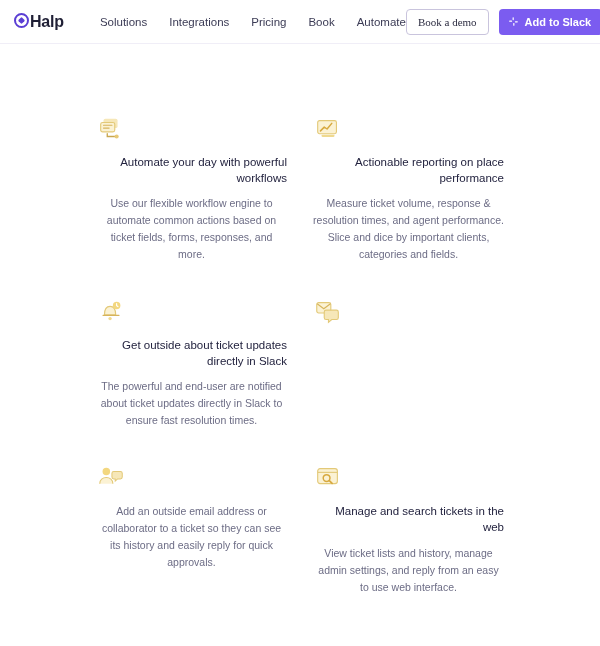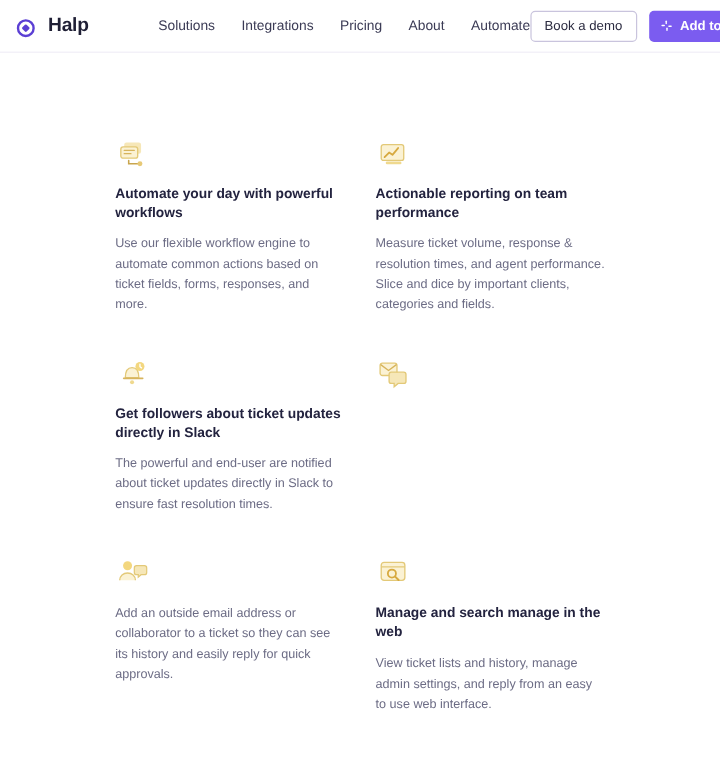--- a/index.html
+++ b/index.html
@@ -17,23 +17,23 @@
     height: 44px;
     display: flex;
     align-items: center;
     padding: 0 12px 0 14px;
     background: #ffffff;
     border-bottom: 1px solid #f0eef7;
     position: relative;
   }
   .brand {
     display: flex;
-    align-items: flex-end;
-    gap: 11px;
-    margin-right: 34px;
+    align-items: flex-start;
+    gap: 1px;
+    margin-right: 12px;
   }
   .brand-mark {
     width: 15px; height: 15px;
     border-radius: 50%;
     border: 2px solid #5b3fd4;
     display: inline-flex;
     align-items: center;
     justify-content: center;
   }
   .brand-mark::after {
@@ -69,20 +69,21 @@
   }
   .btn-demo {
     font-size: 11px;
     color: #2b2b40;
     background: #ffffff;
     border: 1px solid #c9c4dd;
     border-radius: 4px;
     padding: 6px 11px;
     white-space: nowrap;
     cursor: pointer;
+    font-family: Liberation Serif, serif;
   }
   .btn-slack {
     font-size: 11px;
     font-weight: bold;
     color: #ffffff;
     background: #7b5cf0;
     border: none;
     border-radius: 4px;
     padding: 7px 11px 7px 9px;
     display: inline-flex;
@@ -119,45 +120,47 @@
   .cell { display: block; }
   .cell .icon-wrap {
     height: 38px;
     display: flex;
     align-items: flex-end;
     margin-bottom: 10px;
   }
   .cell h3 {
     font-size: 11.5px;
     line-height: 1.4;
-    font-weight: bold;
+    font-weight: normal;
     color: #23233f;
     margin-bottom: 9px;
+    text-align: right;
   }
   .cell p {
     font-size: 10.5px;
     line-height: 1.62;
     color: #6c6c85;
+    text-align: center;
   }
   svg { display: block; }
 </style>
 </head>
 <body>
 
 <div class="navbar">
   <div class="brand">
     <span class="brand-mark"></span>
     <span class="brand-name">Halp</span>
   </div>
 
   <nav class="nav-links">
     <a class="nav-link" href="#">Solutions</a>
     <a class="nav-link" href="#">Integrations</a>
     <a class="nav-link" href="#">Pricing</a>
-    <a class="nav-link" href="#">About</a>
+    <a class="nav-link" href="#">Book</a>
     <a class="nav-link" href="#">Automate</a>
   </nav>
 
   <div class="nav-actions">
     <button class="btn-demo">Book a demo</button>
     <button class="btn-slack">
       <span>
         <svg class="slack-glyph" viewBox="0 0 24 24" aria-hidden="true">
           <rect x="2.5" y="10" width="6.5" height="2.6" rx="1.3" fill="#ffffff"></rect>
           <rect x="10" y="2.5" width="2.6" height="6.5" rx="1.3" fill="#ffffff"></rect>
@@ -190,35 +193,35 @@
     </div>
 
     <div class="cell">
       <div class="icon-wrap">
         <svg width="30" height="30" viewBox="0 0 32 32">
           <rect x="5" y="7" width="20" height="14" rx="2" fill="#fbf2d4" stroke="#e3c978" stroke-width="1.2"></rect>
           <path d="M8 18l4-4 3 2 5-6" stroke="#d7a93f" stroke-width="1.6" fill="none" stroke-linecap="round" stroke-linejoin="round"></path>
           <rect x="9" y="22" width="14" height="2.4" rx="1.2" fill="#efd98f"></rect>
         </svg>
       </div>
-      <h3>Actionable reporting on team performance</h3>
+      <h3>Actionable reporting on place performance</h3>
       <p>Measure ticket volume, response &amp; resolution times, and agent performance. Slice and dice by important clients, categories and fields.</p>
     </div>
 
     <div class="cell">
       <div class="icon-wrap">
         <svg width="30" height="30" viewBox="0 0 32 32">
           <path d="M9 19c0-5 1.5-9 6-9s6 4 6 9H9z" fill="#fbf2d4" stroke="#e3c978" stroke-width="1.2"></path>
           <path d="M7.5 19.5h17" stroke="#d7b45c" stroke-width="1.4" stroke-linecap="round"></path>
           <circle cx="15" cy="23" r="1.8" fill="#efd98f"></circle>
           <circle cx="22" cy="9" r="4" fill="#f3d77f"></circle>
           <path d="M22 7v2.2l1.4 1" stroke="#fff" stroke-width="1.2" stroke-linecap="round" fill="none"></path>
         </svg>
       </div>
-      <h3>Get followers about ticket updates directly in Slack</h3>
+      <h3>Get outside about ticket updates directly in Slack</h3>
       <p>The powerful and end-user are notified about ticket updates directly in Slack to ensure fast resolution times.</p>
     </div>
 
     <div class="cell">
       <div class="icon-wrap">
         <svg width="30" height="30" viewBox="0 0 32 32">
           <rect x="4" y="6" width="15" height="11" rx="2" fill="#fbf2d4" stroke="#e3c978" stroke-width="1.2"></rect>
           <path d="M4.8 7.5l6.7 5 6.7-5" stroke="#d7b45c" stroke-width="1.2" fill="none" stroke-linecap="round"></path>
           <path d="M14 14h11a2 2 0 0 1 2 2v6a2 2 0 0 1-2 2h-5l-3.5 3v-3H14a2 2 0 0 1-2-2v-6a2 2 0 0 1 2-2z" fill="#f6e7b8" stroke="#e3c978" stroke-width="1.2"></path>
         </svg>
@@ -238,18 +241,18 @@
 
     <div class="cell">
       <div class="icon-wrap">
         <svg width="30" height="30" viewBox="0 0 32 32">
           <rect x="5" y="6" width="21" height="16" rx="2.5" fill="#fbf2d4" stroke="#e3c978" stroke-width="1.2"></rect>
           <path d="M5 10h21" stroke="#e3c978" stroke-width="1.2"></path>
           <circle cx="14.5" cy="16" r="3.6" fill="none" stroke="#d7a93f" stroke-width="1.6"></circle>
           <path d="M17.4 18.7l3 3" stroke="#d7a93f" stroke-width="1.8" stroke-linecap="round"></path>
         </svg>
       </div>
-      <h3>Manage and search manage in the web</h3>
+      <h3>Manage and search tickets in the web</h3>
       <p>View ticket lists and history, manage admin settings, and reply from an easy to use web interface.</p>
     </div>
 
   </div>
 </div>
 
 </body></html>

